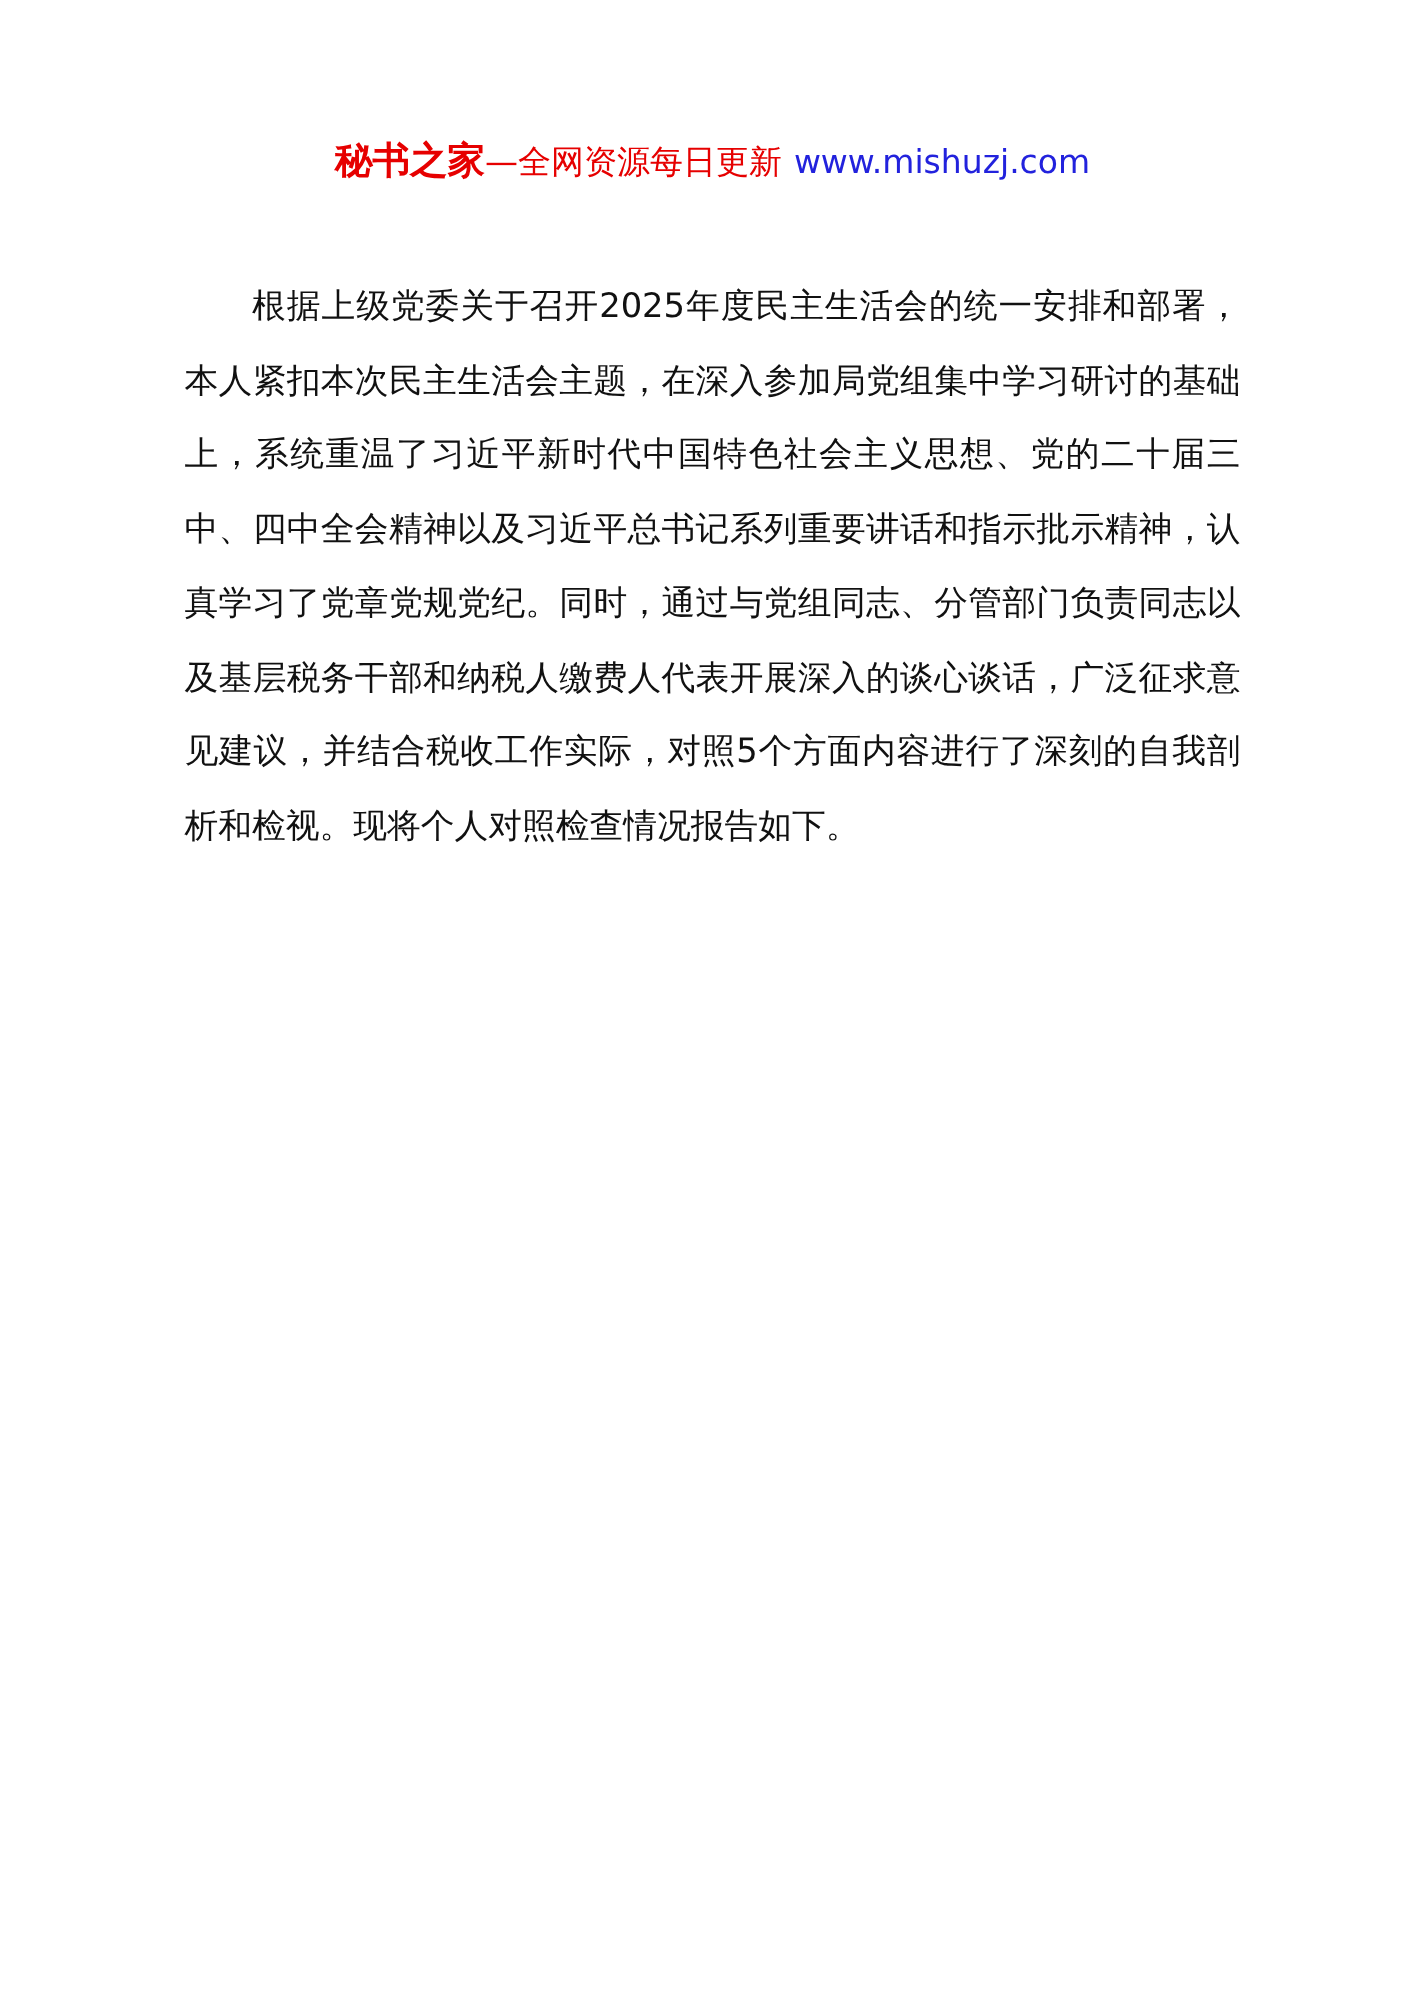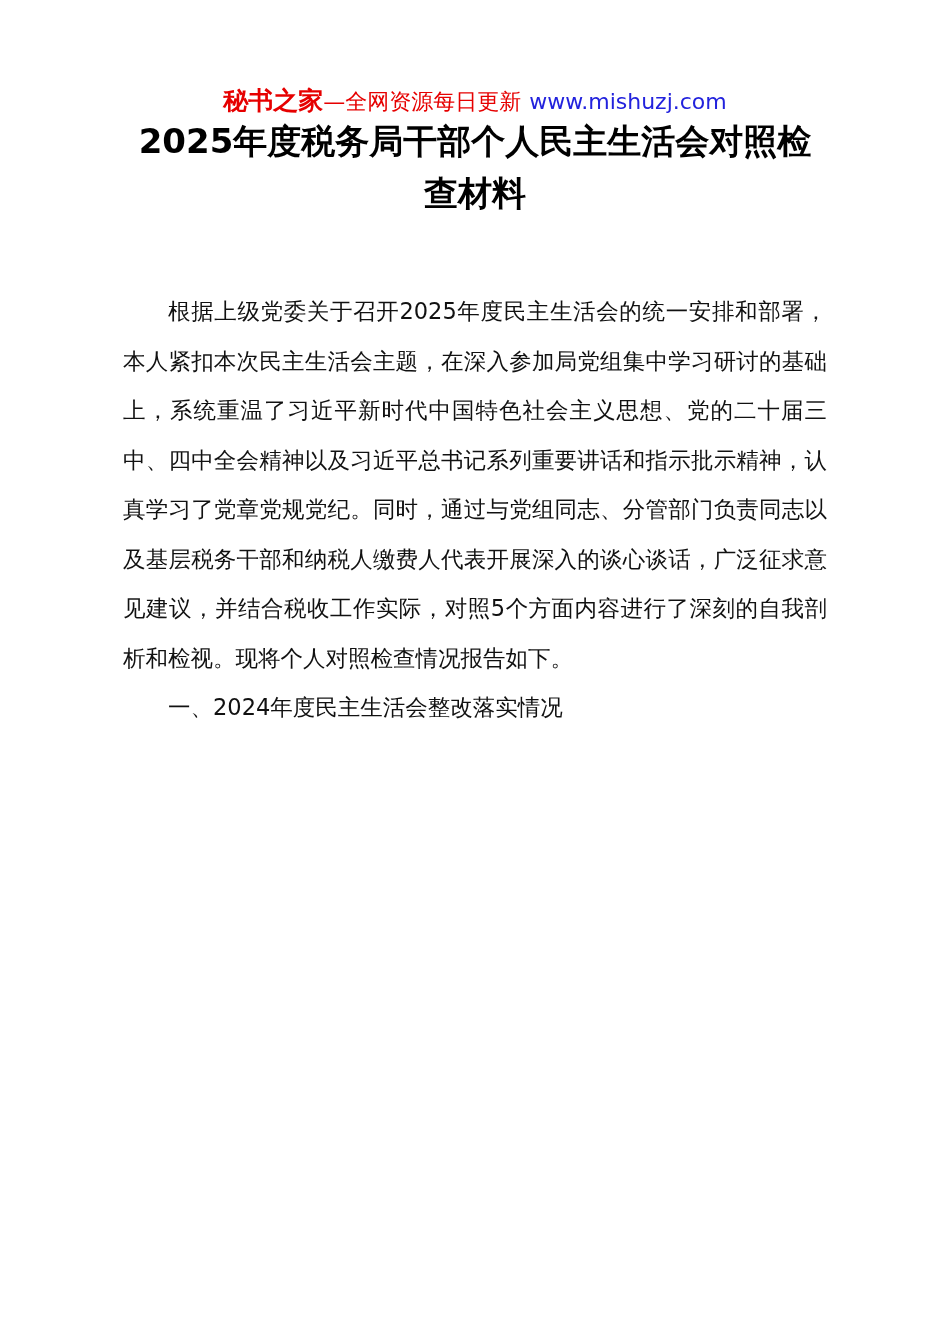--- a/index.html
+++ b/index.html
@@ -19,21 +19,22 @@
     background: #ffffff;
     padding: 88px 123px 60px 123px;
     color: #000000;
   }
 
   
   .site-header {
     text-align: center;
     white-space: nowrap;
     font-size: 22px;
-    line-height: 26px;
+    line-height: 38px;
+    margin-bottom: 52px;
   }
   .site-name {
     color: #e60000;
     font-weight: 700;
     font-size: 25px;
   }
   .site-tagline {
     color: #e60000;
     font-weight: 400;
     font-size: 22px;
@@ -72,20 +73,18 @@
 </style>
 </head>
 <body>
 
 <div class="page">
 
   <div class="site-header">
     <span class="site-name">秘书之家</span><span class="site-tagline">—全网资源每日更新</span><a class="site-url">www.mishuzj.com</a>
   </div>
 
-  <h1 class="doc-title">2025年度税务局干部个人民主生活会对照检查材料</h1>
 
   <div class="doc-body">
     <p>根据上级党委关于召开2025年度民主生活会的统一安排和部署，本人紧扣本次民主生活会主题，在深入参加局党组集中学习研讨的基础上，系统重温了习近平新时代中国特色社会主义思想、党的二十届三中、四中全会精神以及习近平总书记系列重要讲话和指示批示精神，认真学习了党章党规党纪。同时，通过与党组同志、分管部门负责同志以及基层税务干部和纳税人缴费人代表开展深入的谈心谈话，广泛征求意见建议，并结合税收工作实际，对照5个方面内容进行了深刻的自我剖析和检视。现将个人对照检查情况报告如下。</p>
-    <p>一、2024年度民主生活会整改落实情况</p>
   </div>
 
 </div>
 
 </body></html>

